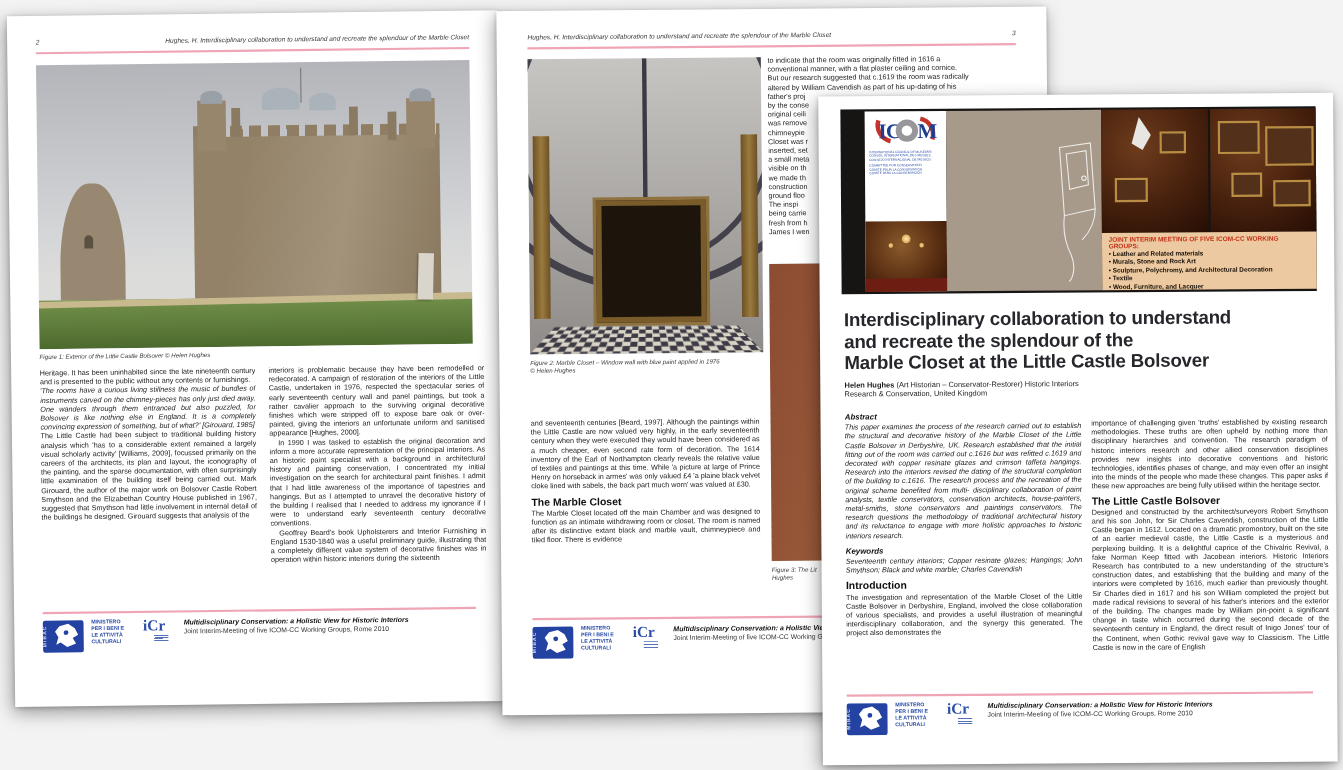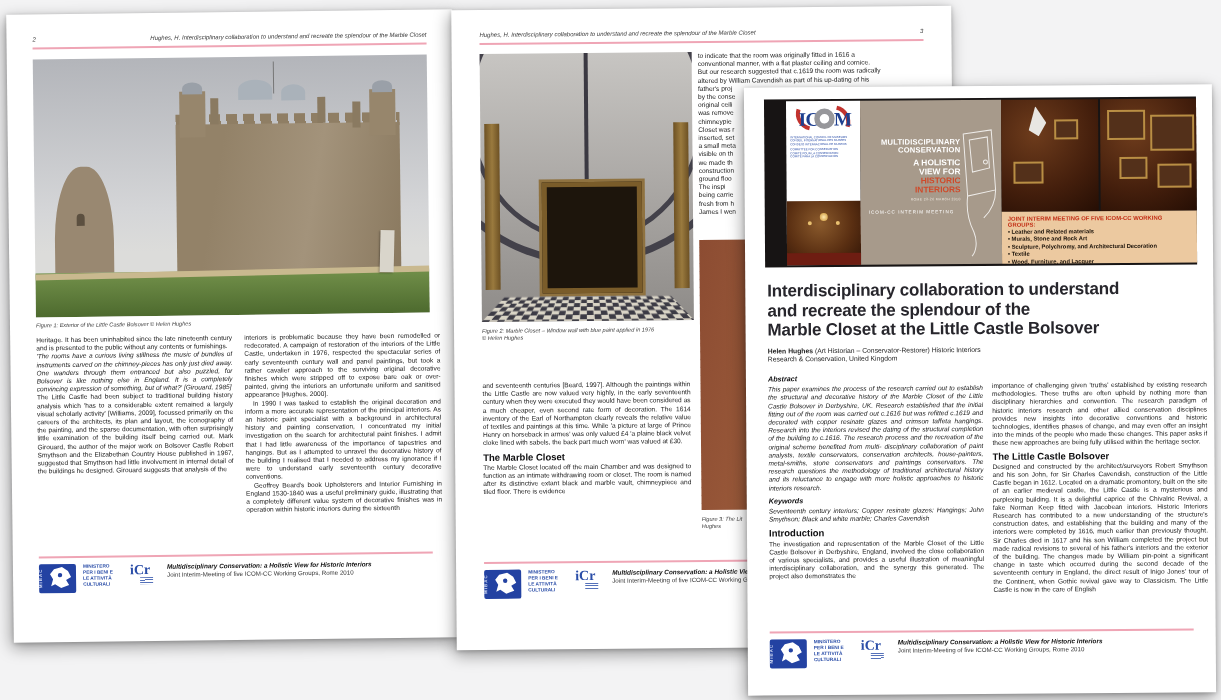--- a/index.html
+++ b/index.html
@@ -271,30 +271,20 @@
         <div class="icom-small">INTERNATIONAL COUNCIL OF MUSEUMS
 CONSEIL INTERNATIONAL DES MUSÉES
 CONSEJO INTERNACIONAL DE MUSEOS</div>
         <div class="icom-small" style="margin-top:2px;">COMMITTEE FOR CONSERVATION
 COMITÉ POUR LA CONSERVATION
 COMITÉ PARA LA CONSERVACIÓN</div>
         <div class="icom-photo"></div>
       </div>
 
       <div class="poster">
-        <div class="poster-txt">
-          <div class="pt-w">MULTIDISCIPLINARY</div>
-          <div class="pt-w">CONSERVATION</div>
-          <div class="pt-w2" style="margin-top:4px;">A HOLISTIC</div>
-          <div class="pt-w2">VIEW FOR</div>
-          <div class="pt-r">HISTORIC</div>
-          <div class="pt-r">INTERIORS</div>
-          <div class="pt-date">ROME 23-26 MARCH 2010</div>
-          <div class="pt-meet">ICOM-CC INTERIM MEETING</div>
-        </div>
         <svg class="hand-sketch" width="44" height="130" viewBox="0 0 44 130">
           <g stroke="#ffffff" stroke-width="1" fill="none">
             <path d="M8 6 L36 2 L40 62 L12 68 Z"></path>
             <path d="M14 12 L32 9 L34 40 L17 44 Z"></path>
             <path d="M12 68 C10 84 14 96 18 104 C22 114 20 124 16 128"></path>
             <path d="M40 62 C40 76 34 84 28 90"></path>
             <circle cx="30" cy="34" r="2"></circle>
           </g>
         </svg>
       </div>

